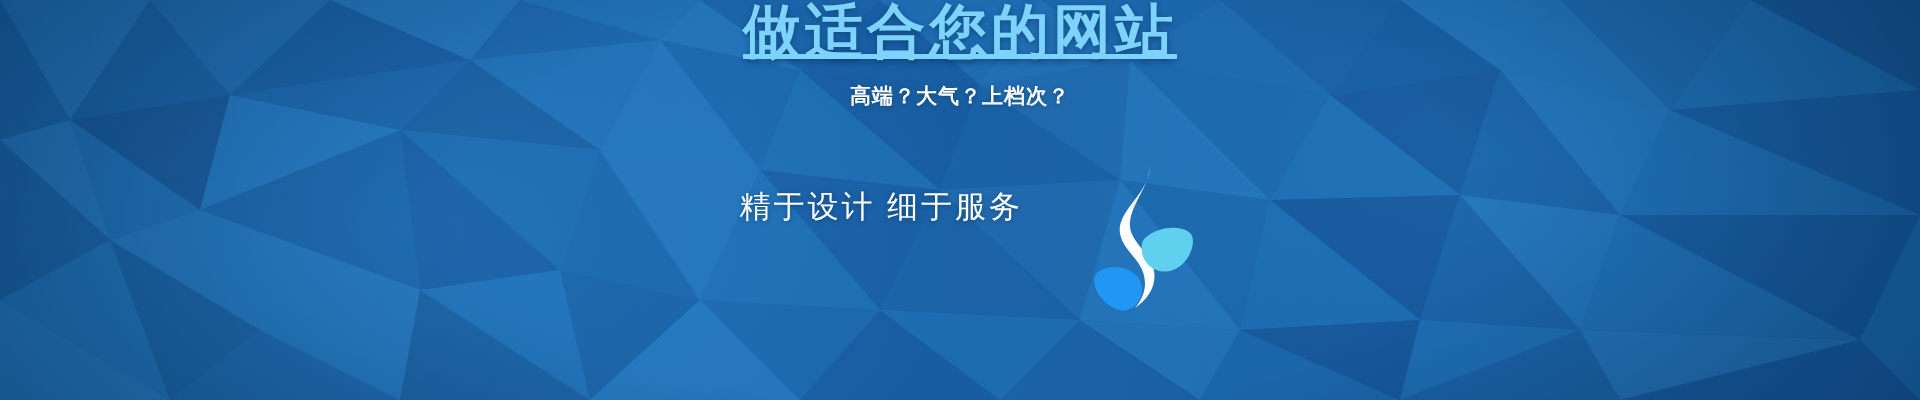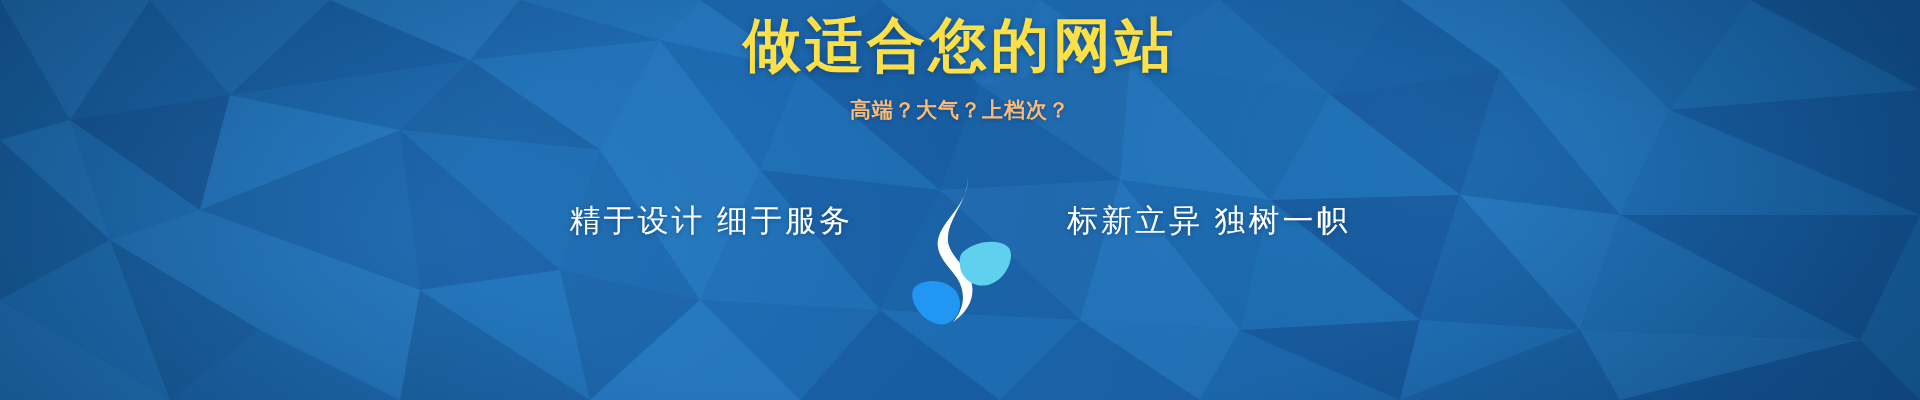--- a/index.html
+++ b/index.html
@@ -39,53 +39,53 @@
 
   
   .content {
     position: absolute;
     inset: 0;
     display: flex;
     flex-direction: column;
     align-items: center;
   }
   .headline {
-    margin-top: 14px;
     font-size: 58px;
     line-height: 1.08;
     font-weight: 700;
-    color: #fde047;
+    color: #7dd3fc;
     letter-spacing: 4px;
     text-shadow: 0 2px 6px rgba(4,40,76,0.45);
+    text-decoration: underline;
   }
   .sub-en {
     margin-top: 2px;
     font-size: 17px;
     letter-spacing: 2.4px;
     color: rgba(255,255,255,0.42);
     font-weight: 400;
   }
   .mid-lines {
     margin-top: 18px;
     text-align: center;
-    color: #fdba74;
+    color: #ffffff;
     font-size: 21px;
     font-weight: 700;
     line-height: 1.42;
     letter-spacing: 1px;
     text-shadow: 0 1px 4px rgba(4,40,76,0.4);
   }
   .mid-lines div { white-space: nowrap; }
 
   .tagline-row {
     margin-top: 22px;
     display: flex;
     align-items: center;
     justify-content: center;
-    gap: 4px;
+    gap: 16px;
     width: 100%;
   }
   .tagline {
     font-size: 31px;
     color: #ffffff;
     font-weight: 400;
     letter-spacing: 3px;
     white-space: nowrap;
     text-shadow: 0 1px 5px rgba(4,40,76,0.45);
   }
@@ -235,17 +235,16 @@
                    C 54 85, 55 81, 58 78 Z" fill="#5fd0ee"></path>
 
           <path d="M50 116
                    C 36 102, 12 106, 8 116
                    C 4 127, 16 146, 32 150
                    C 46 153, 56 140, 55 128
                    C 54 122, 52 118, 50 116 Z" fill="#2196f3"></path>
         </svg>
       </div>
 
-      <div class="tagline right">标新立异 独树一帜</div>
 
     </div>
   </div>
 </div>
 
 </body></html>

